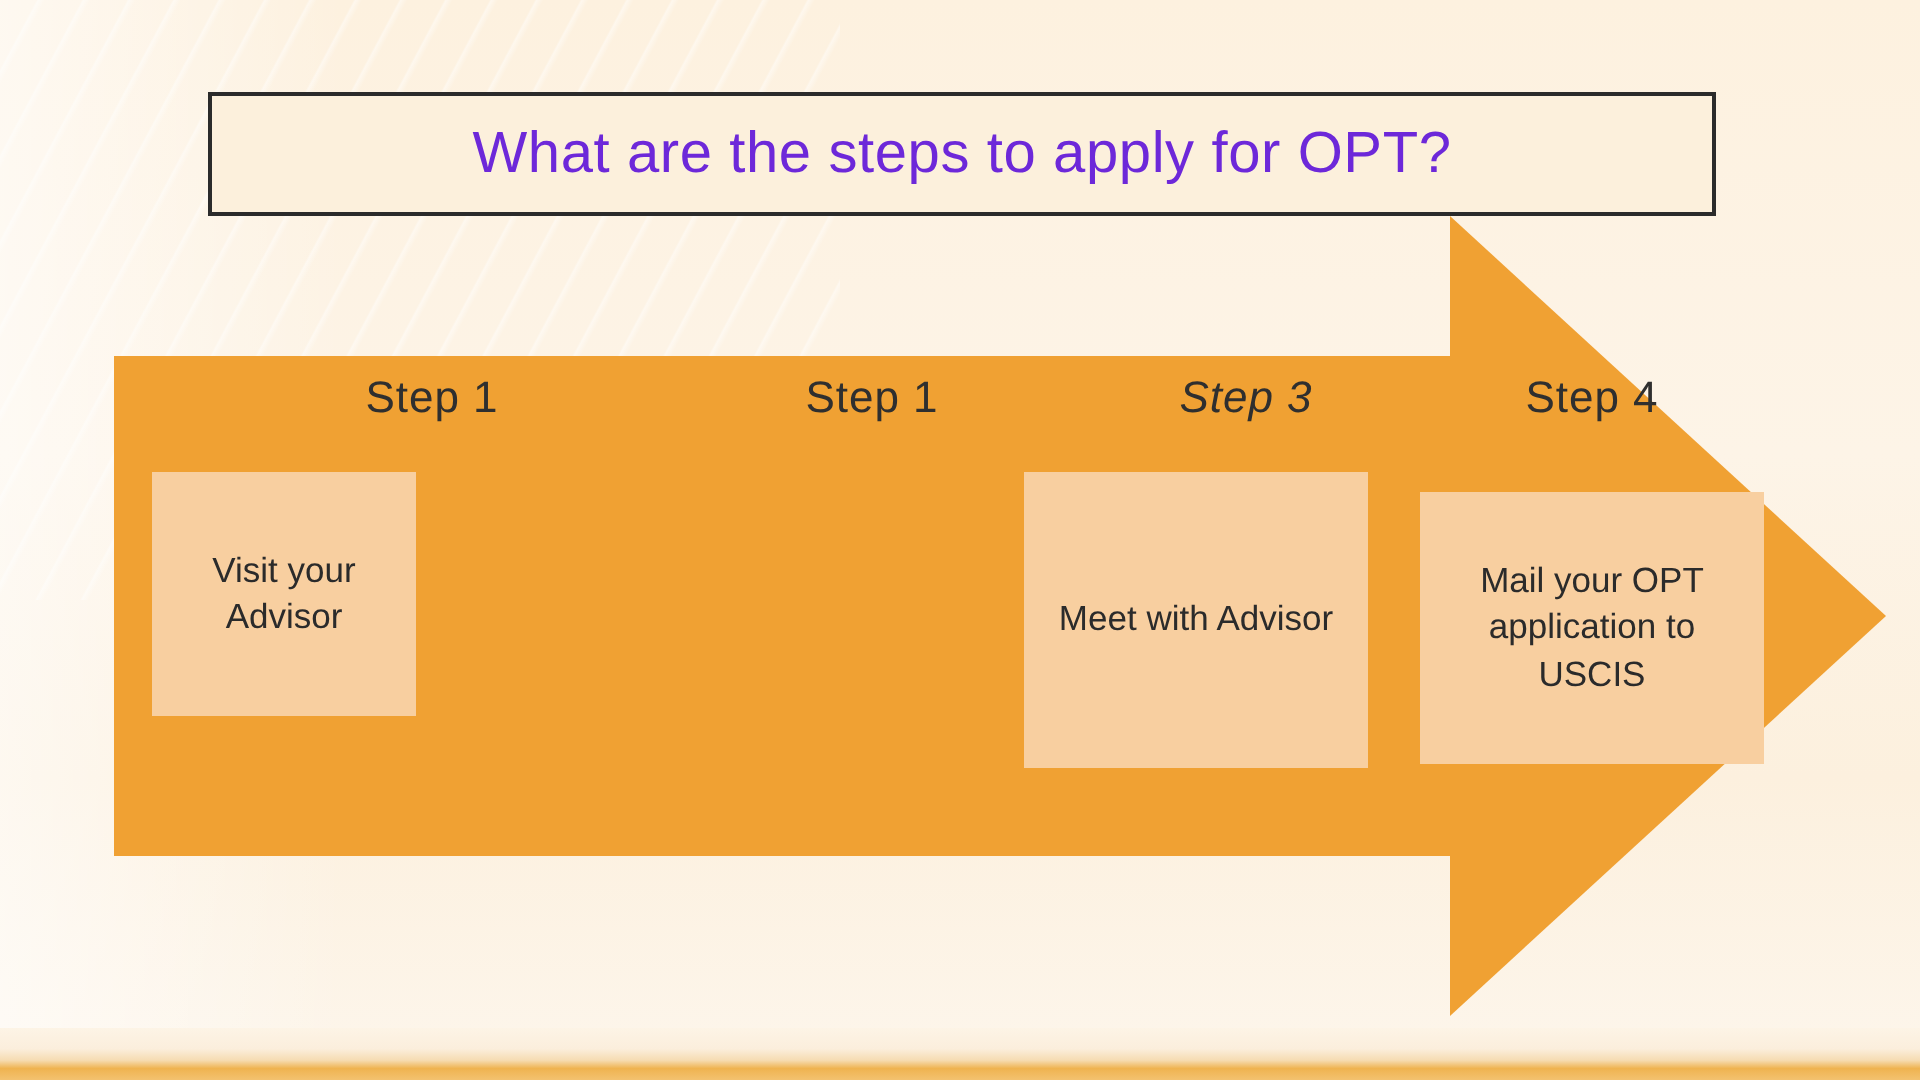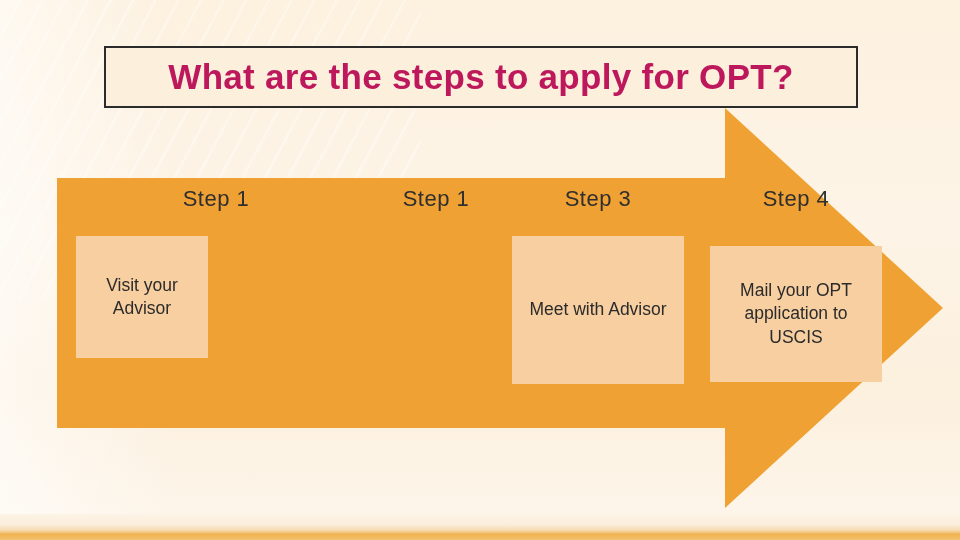--- a/index.html
+++ b/index.html
@@ -62,23 +62,23 @@
     width: 754px;
     height: 62px;
     border: 2px solid #2b2b2b;
     background: #fcf0dc;
     display: flex;
     align-items: center;
     justify-content: center;
     box-sizing: border-box;
   }
   .title-text {
-    font-size: 35px;
-    font-weight: bold;
-    color: #be185d;
+    font-size: 29px;
+    font-weight: normal;
+    color: #6d28d9;
     letter-spacing: 0.3px;
     white-space: nowrap;
   }
 
   
   .arrow {
     position: absolute;
     left: 57px;
     top: 108px;
     width: 886px;
@@ -148,21 +148,21 @@
   </div>
 
   <div class="arrow">
     <div class="arrow-body"></div>
     <div class="arrow-head"></div>
   </div>
 
   <div class="steps-labels">
     <div class="step-label" style="left:76px; width:166px;">Step 1</div>
     <div class="step-label" style="left:276px; width:206px;">Step 1</div>
-    <div class="step-label" style="left:455px; width:172px;">Step 3</div>
+    <div class="step-label" style="left:480px; width:172px;font-style:italic;">Step 3</div>
     <div class="step-label" style="left:653px; width:172px;">Step 4</div>
   </div>
 
   <div class="card c1">
     <span>Visit your Advisor</span>
   </div>
   <div class="card c3">
     <span>Meet with Advisor</span>
   </div>
   <div class="card c4">

